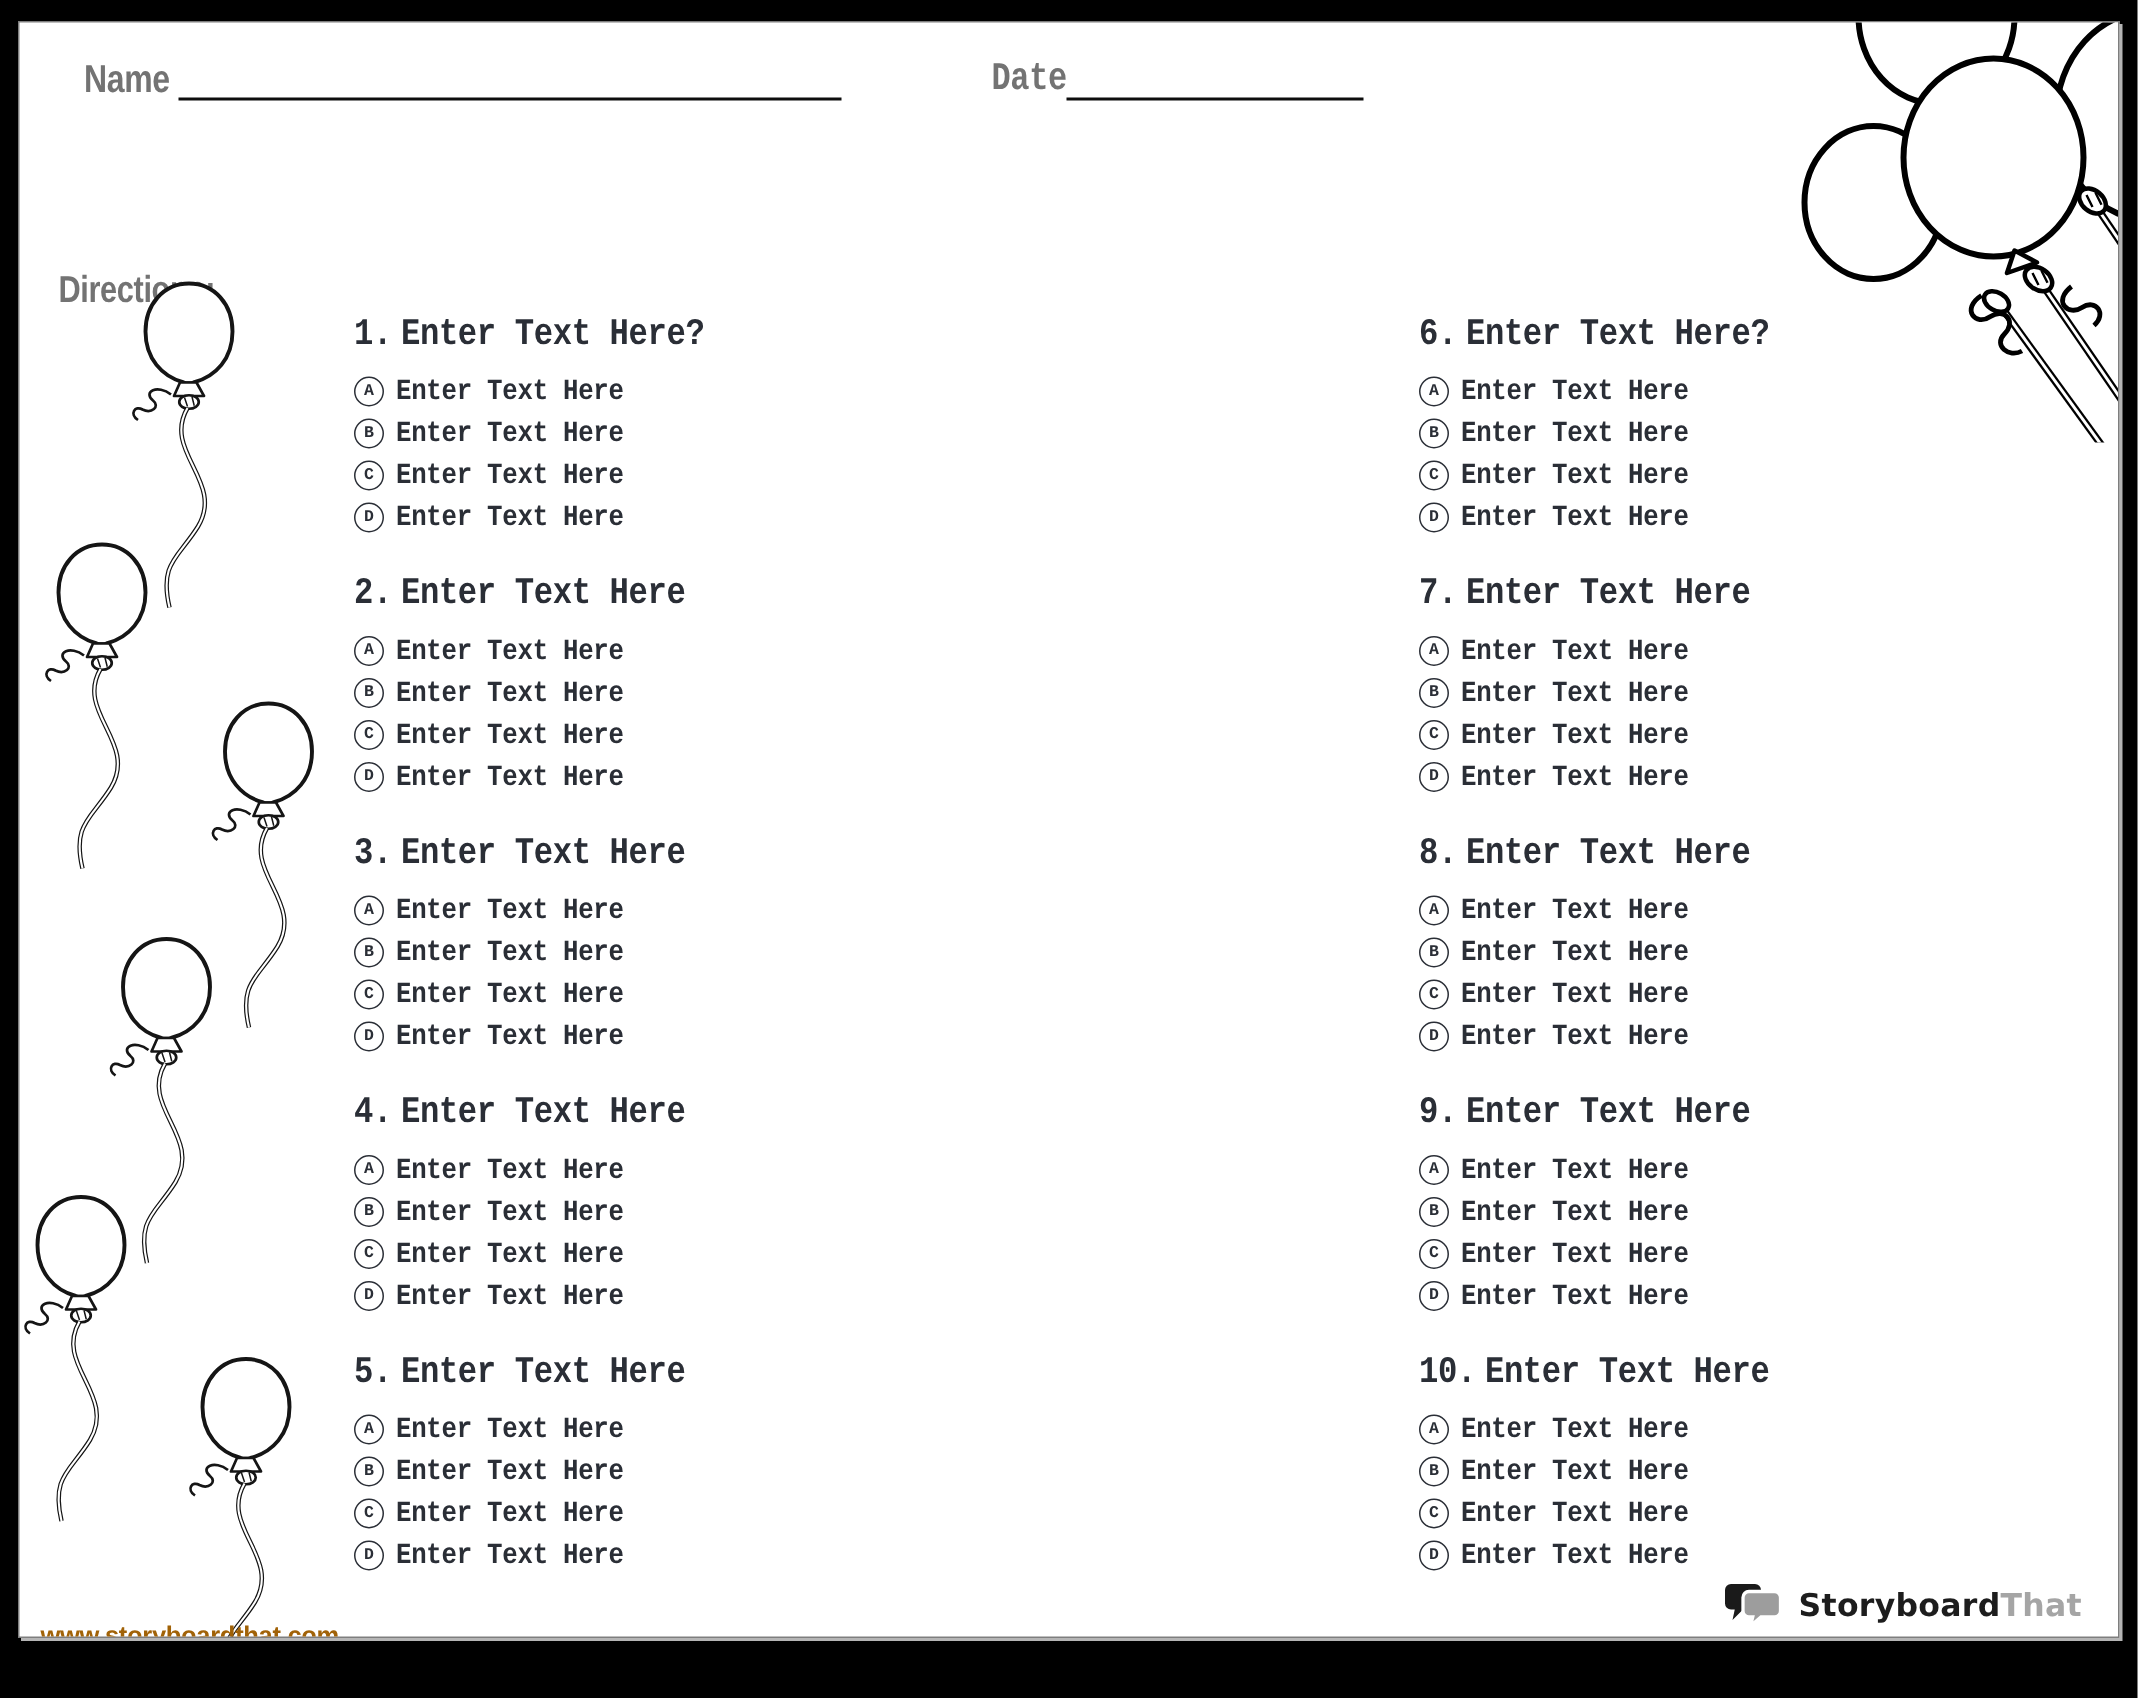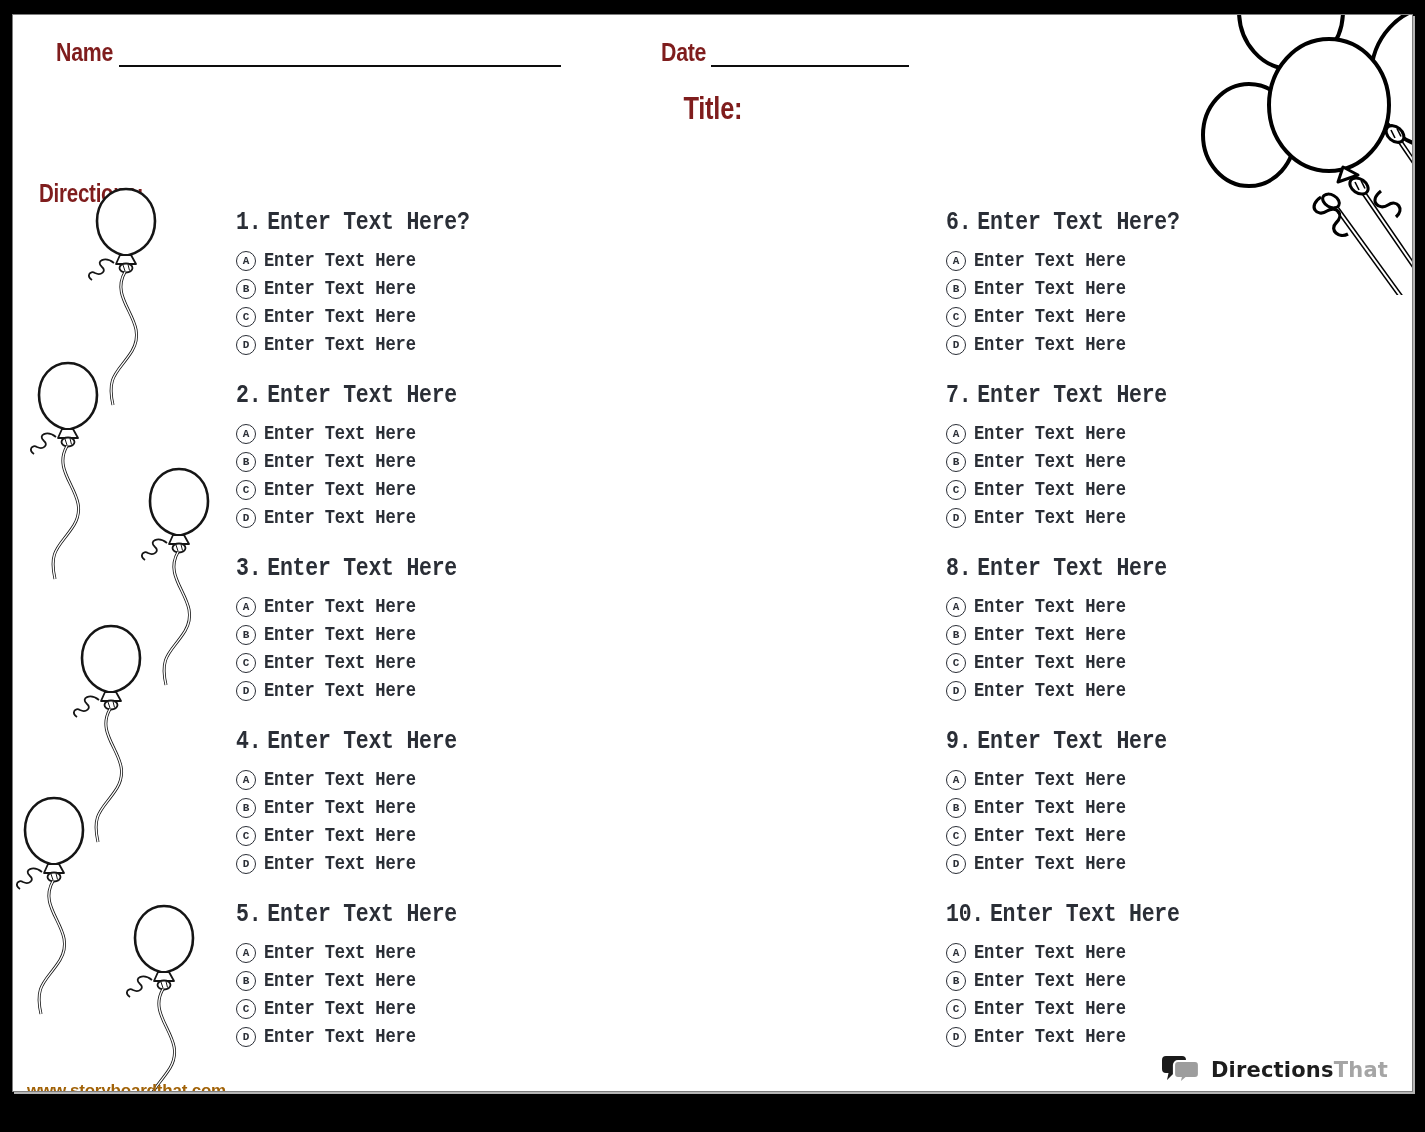--- a/index.html
+++ b/index.html
@@ -6,23 +6,23 @@
   body{
     width:1425px;height:1132px;position:relative;background:#000;
     font-family:"Liberation Sans", sans-serif;overflow:hidden;
   }
   .page{
     position:absolute;left:12px;top:14px;width:1401px;height:1078px;
     background:#fff;border:1px solid #7e7e7e;box-sizing:border-box;
     overflow:hidden;box-shadow:2px 2px 0 #b5b5b5;
   }
   .cond{display:inline-block;transform:scaleX(0.82);transform-origin:0 50%;white-space:nowrap;}
-  .hdr{position:absolute;font-weight:bold;color:#7f1d1d;letter-spacing:-0.3px;}
+  .hdr{position:absolute;font-weight:bold;color:#737373;letter-spacing:-0.3px;}
   .name-label{left:43px;top:22px;font-size:26px;}
-  .date-label{left:648px;top:22px;font-size:26px;}
+  .date-label{left:648px;top:22px;font-size:26px;font-family:Liberation Mono, monospace;}
   .fill-line{position:absolute;border-bottom:2.5px solid #0d0d0d;height:24px;top:26px;}
   .name-line{left:106px;width:442px;}
   .date-line{left:698px;width:198px;}
   .title-label{left:0;top:76px;width:100%;text-align:center;font-size:31px;}
   .title-label .cond{transform-origin:50% 50%;}
   .directions-label{left:26px;top:124px;font-size:25px;margin-top:40px;}
 
   .col{position:absolute;top:193px;width:440px;}
   .col-left{left:223px;}
   .col-right{left:933px;}
@@ -69,21 +69,20 @@
     </g>
   </defs>
 </svg>
 
 <div class="page">
 
   <span class="hdr name-label"><span class="cond">Name</span></span>
   <span class="fill-line name-line"></span>
   <span class="hdr date-label"><span class="cond">Date</span></span>
   <span class="fill-line date-line"></span>
-  <div class="hdr title-label"><span class="cond">Title:</span></div>
   <div class="hdr directions-label"><span class="cond">Directions:</span></div>
 
   <svg class="balloon" style="left:43px;top:164px" width="120" height="230" viewBox="0 0 120 230">
       <use href="#balloon-shape"></use>
     </svg>
   <svg class="balloon" style="left:-15px;top:338px" width="120" height="230" viewBox="0 0 120 230">
       <use href="#balloon-shape"></use>
     </svg>
   <svg class="balloon" style="left:96px;top:444px" width="120" height="230" viewBox="0 0 120 230">
       <use href="#balloon-shape"></use>
@@ -339,16 +338,16 @@
     </div>
   </div>
     </div>
 
   <div class="site-url">www.storyboardthat.com</div>
   <div class="logo">
     <svg width="42" height="34" viewBox="0 0 42 34">
       <path d="M4,3 h16 a4,4 0 0 1 4,4 v9 a4,4 0 0 1 -4,4 h-8 l-7,7 l1.5,-7 h-2.5 a4,4 0 0 1 -4,-4 v-9 a4,4 0 0 1 4,-4 z" fill="#1a1a1a"></path>
       <path d="M16,8 h17 a4,4 0 0 1 4,4 v9 a4,4 0 0 1 -4,4 h-9 l-7,6 l1.5,-6 h-2.5 a4,4 0 0 1 -4,-4 v-9 a4,4 0 0 1 4,-4 z" fill="#9d9d9d" stroke="#fff" stroke-width="2.2"></path>
     </svg>
-    <div class="logo-text"><span class="primary">Directions</span><span class="secondary">That</span></div>
+    <div class="logo-text"><span class="primary">Storyboard</span><span class="secondary">That</span></div>
   </div>
 
 </div>
 
 </body></html>

